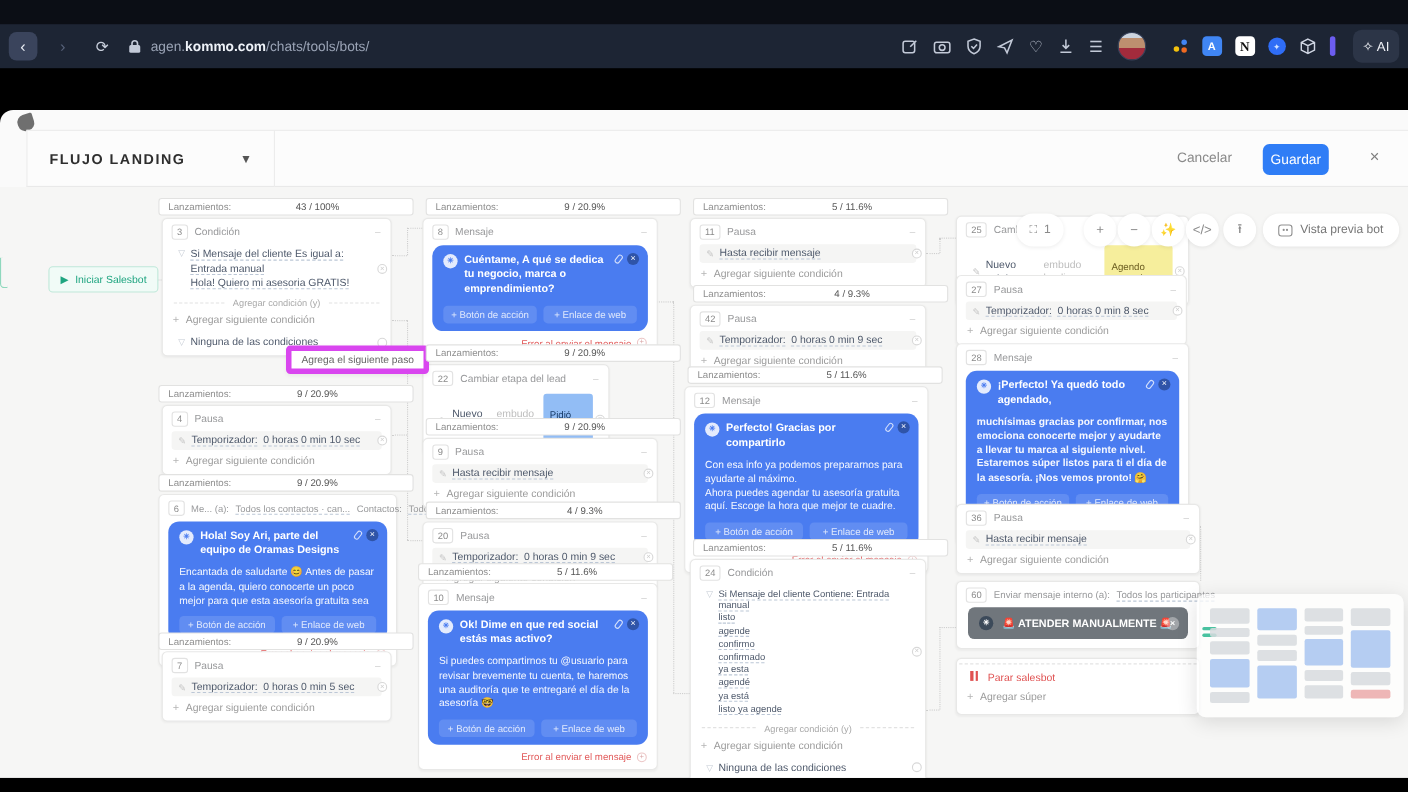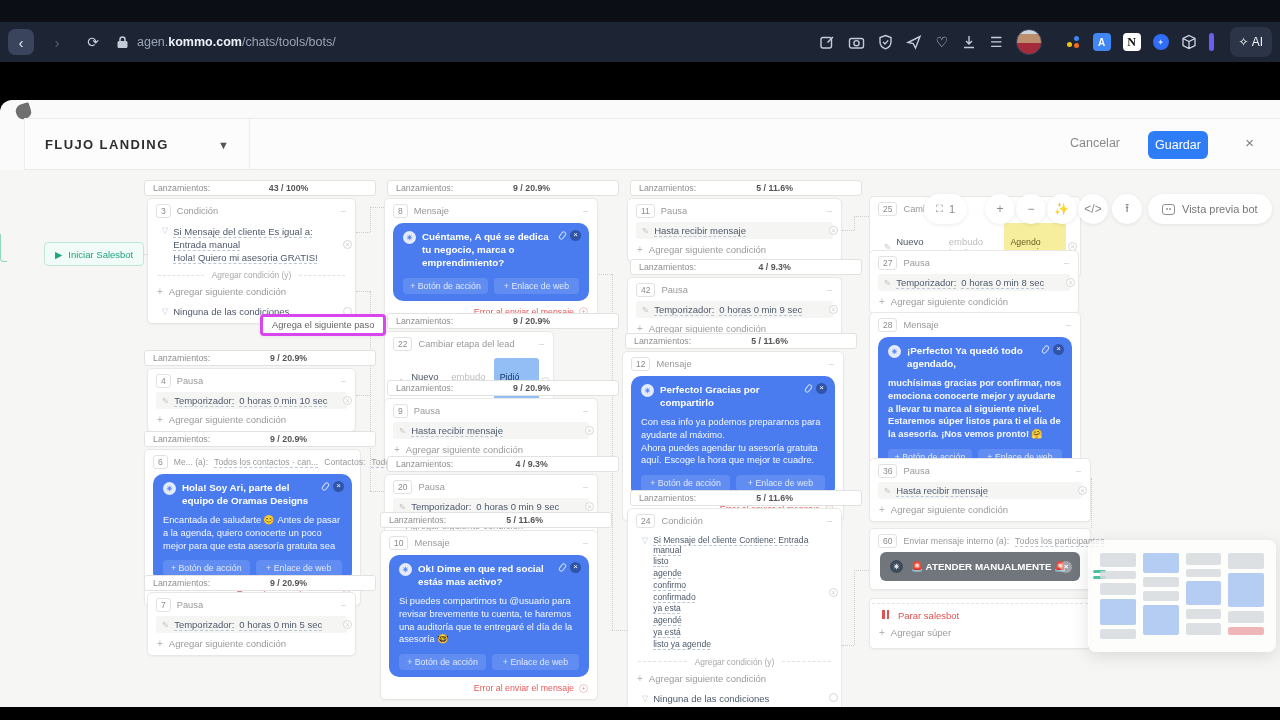--- a/index.html
+++ b/index.html
@@ -35,21 +35,21 @@
   .savebtn{position:absolute;right:72px;top:12px;width:60px;height:28px;background:#2f7df6;border-radius:6px;color:#fff;font-size:12.5px;display:flex;align-items:center;justify-content:center}
   .mclose{position:absolute;right:26px;top:15px;color:#7d7d7d;font-size:15px}
   .klogo{position:absolute;left:16px;top:4px;width:15px;height:15px;background:#6f6f6f;border-radius:45% 10% 45% 45%;transform:rotate(-18deg)}
   
   .railico{position:absolute;width:18px;height:15px;border:1.4px solid #dcdcdc;border-radius:4px}
   .railpill{position:absolute;left:0;width:44px;height:26px;background:#dbe7f9;border-radius:0 13px 13px 0}
   .wmark{position:absolute;color:#e0e0e0;font-size:13px}
   
   .canvas{position:absolute;left:0;top:70px;right:0;bottom:0;background:#f6f6f5;overflow:hidden}
   .stat{position:absolute;display:flex;align-items:center;background:#fff;border:1px solid #e2e2e1;border-radius:3px;height:16px;padding:0 8px;font-size:8.8px;color:#8e8e8e;width:232px;z-index:3}
-  .stat b{margin:6px auto;color:#555;font-weight:bold}
+  .stat b{margin:6px auto;color:#555;font-weight:normal}
   .node{position:absolute;background:#fff;border:1px solid #e8e8e7;border-radius:5px;box-shadow:0 1px 2px rgba(0,0,0,.04);font-size:9.5px;color:#555;z-index:2}
   .nhead{display:flex;align-items:center;gap:6px;padding:5px 8px 4px;color:#98999b;font-size:9.3px;white-space:nowrap}
   .badge{border:1px solid #e2e2e2;border-radius:3px;padding:0 4px;font-size:8.5px;color:#8b8b8b;background:#fff;line-height:12px}
   .ndots{margin-left:auto;color:#ccc;font-size:9px;letter-spacing:1px}
   .frow{position:relative;margin:0 8px 3px;padding:3px 6px;display:flex;gap:5px;align-items:flex-start;color:#4e596b}
   .grayrow{background:#f5f5f4;border-radius:3px;align-items:center}
   .u{text-decoration:underline dashed #bcc7d6;text-decoration-thickness:1px;text-underline-offset:2px}
   .pre{white-space:pre-line;line-height:1.38}
   .addrow{display:flex;gap:6px;align-items:center;padding:2px 9px 6px;color:#9b9b9b}
   .plus{color:#b5b5b5;font-size:10px}
@@ -67,21 +67,21 @@
   .btools{position:absolute;top:7px;right:8px;display:flex;gap:5px;align-items:center}
   .bclip{width:5px;height:9px;border:1px solid rgba(255,255,255,.75);border-radius:3px;transform:rotate(38deg)}
   .bx{width:11px;height:11px;border-radius:50%;background:rgba(15,35,80,.45);color:#fff;font-size:8px;line-height:10px;text-align:center}
   .err{display:flex;justify-content:flex-end;align-items:center;gap:5px;padding:4px 9px 6px;color:#e25b5b;font-size:8.8px}
   .eport{width:9px;height:9px;border:1px solid #ecc6c6;border-radius:50%;background:#fff;color:#d8a3a3;font-size:7px;line-height:8px;text-align:center}
   .tag{border-radius:3px;padding:14px 6px;font-size:8.8px}
   .tagblue{background:#92bdf5;color:#173a66}
   .tagyellow{background:#f6ee9c;color:#6a5c20}
   .ghosttxt{color:#bdbdbd}
   .startbtn{position:absolute;display:flex;align-items:center;gap:6px;background:#f1fbf7;border:1px solid #bfe8d9;border-radius:4px;height:24px;padding:0 10px;color:#1fa580;font-size:9.5px;z-index:2}
-  .tooltip{position:absolute;background:#fff;border:3px solid #d946ef;border-radius:4px;box-shadow:0 1px 4px rgba(0,0,0,.06);padding:3px 9px;font-size:9.3px;color:#666;z-index:3}
+  .tooltip{position:absolute;background:#fff;border:5px solid #d946ef;border-radius:4px;box-shadow:0 1px 4px rgba(0,0,0,.06);padding:3px 9px;font-size:9.3px;color:#666;z-index:3}
   .ch{position:absolute;border-top:1px dotted #cecece;z-index:1}
   .cv{position:absolute;border-left:1px dotted #cecece;z-index:1}
   .darkbubble{display:flex;align-items:center;gap:8px;margin:0 10px;background:#70767c;border-radius:6px;padding:8px 10px;color:#fff;font-weight:bold;font-size:9.8px;position:relative}
   .dava{flex:none;width:13px;height:13px;border-radius:50%;background:#3c4a5a;color:#fff;font-size:7px;line-height:13px;text-align:center}
   .dx{position:absolute;right:8px;top:50%;margin-top:-6px;width:12px;height:12px;border-radius:50%;background:rgba(255,255,255,.35);color:#fff;font-size:8px;line-height:11px;text-align:center}
   .stoprow{display:flex;gap:7px;align-items:center;padding:6px 10px 2px;color:#e05252;border-top:1px dashed #e4e4e4;margin:4px 2px 0}
   .pausebars i{display:inline-block;width:2.5px;height:9px;background:#e05252;margin-right:2px}
   
   .circlebtn{position:absolute;width:30px;height:30px;border-radius:50%;background:#fff;box-shadow:0 1px 4px rgba(0,0,0,.08);display:flex;align-items:center;justify-content:center;color:#8a8a8a;font-size:12px;z-index:8}
   .zoompill{position:absolute;height:30px;border-radius:15px;background:#fff;box-shadow:0 1px 4px rgba(0,0,0,.08);display:flex;align-items:center;gap:6px;padding:0 12px;color:#8a8a8a;font-size:11px;z-index:8}

